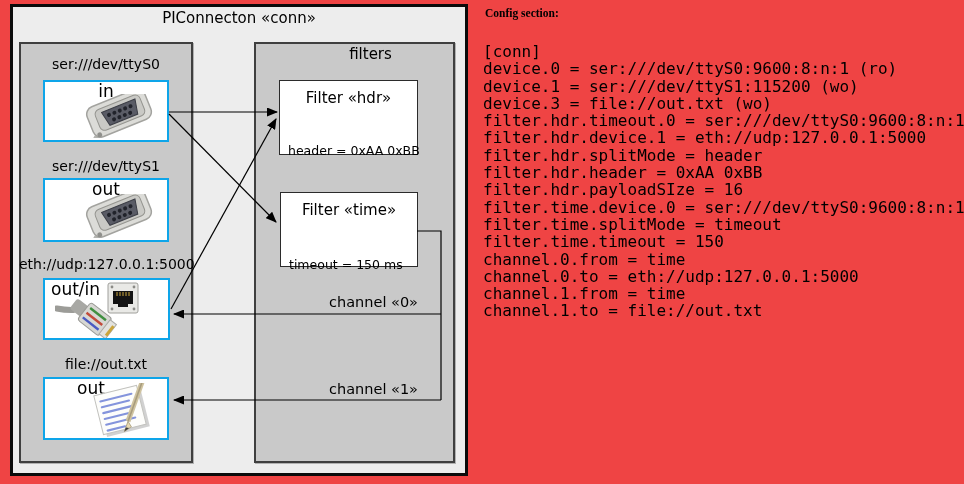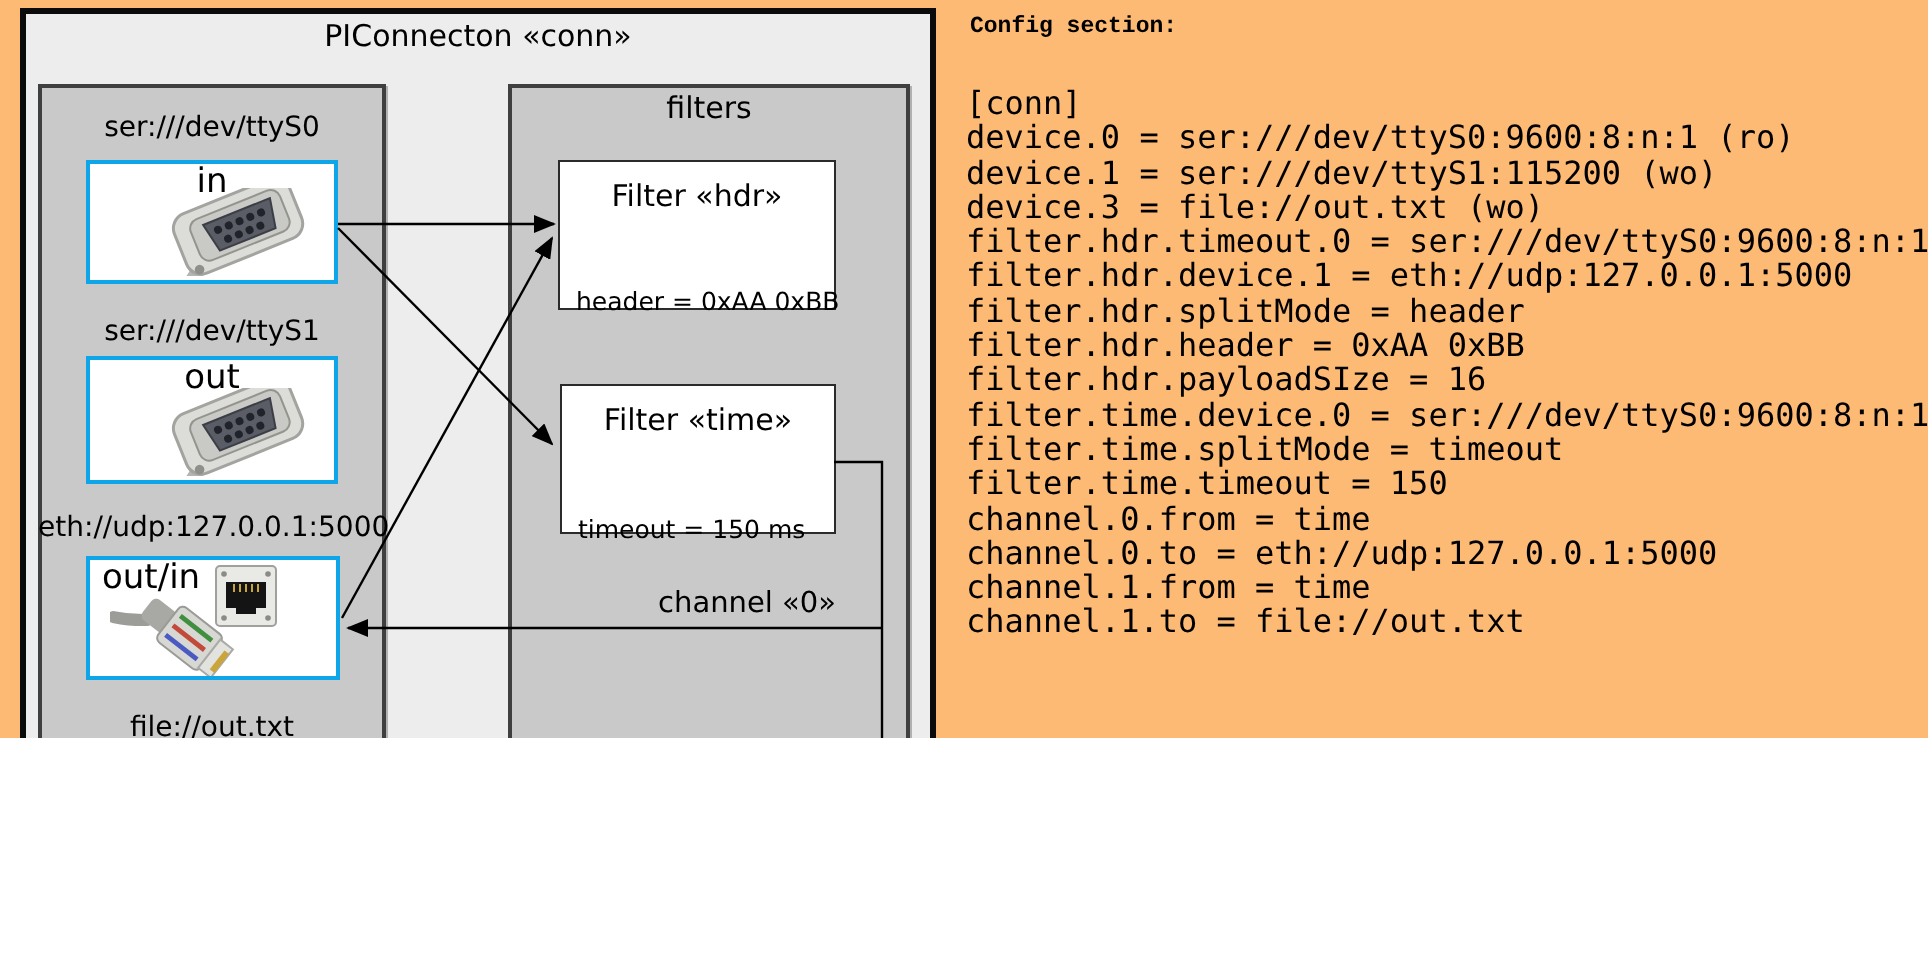--- a/index.html
+++ b/index.html
@@ -1,42 +1,42 @@
 <!DOCTYPE html>
 <html><head>
 <meta charset="utf-8">
 <style>
   html,body{margin:0;padding:0;background:#fff;}
-  #page{position:relative;width:964px;height:369px;background:#fdba74;overflow:hidden;
+  #page{position:relative;width:964px;height:484px;background:#ef4444;overflow:hidden;
         font-family:"DejaVu Sans",sans-serif;color:#000;}
   
   .outer-box{position:absolute;left:10px;top:4px;width:458px;height:472px;
              background:#ededed;border:3px solid #0b0b0b;box-sizing:border-box;}
   .diagram-title{position:absolute;left:10px;top:9px;width:458px;text-align:center;
                  font-size:15px;}
   .panel{position:absolute;top:42px;width:174px;height:421px;background:#c9c9c9;
          border:2px solid #3f3f3f;box-sizing:border-box;box-shadow:1px 1px 0 rgba(0,0,0,.25);}
   .panel.devices{left:19px;}
   .panel.filters{left:254px;width:201px;}
-  .filters-title{position:absolute;left:254px;top:45px;width:201px;text-align:center;font-size:15px;}
+  .filters-title{position:absolute;left:254px;top:45px;width:201px;text-align:center;font-size:15px;padding-left:16px;}
   .dev-label{position:absolute;left:19px;width:174px;text-align:center;font-size:14px;}
   .dev-box{position:absolute;left:43px;width:126px;background:#fff;border:2px solid #0ea5e9;
            box-sizing:border-box;}
   .dev-dir{position:absolute;top:0;left:0;width:100%;text-align:center;font-size:17px;line-height:19px;}
   .dev-dir.tl{text-align:left;padding-left:6px;box-sizing:border-box;}
   .icon{position:absolute;}
   .filter-box{position:absolute;background:#fff;border:1.5px solid #2b2b2b;box-sizing:border-box;}
   .filter-title{position:absolute;top:8px;left:0;width:100%;text-align:center;font-size:15px;}
   .filter-attrs{position:absolute;left:8px;font-size:12.5px;line-height:15.5px;white-space:pre;}
   .ch-label{position:absolute;left:280px;width:138px;text-align:right;font-size:14.5px;}
   
   #wires{position:absolute;left:0;top:0;width:964px;height:484px;pointer-events:none;}
   
   .cfg-heading{position:absolute;left:485px;top:7px;font-size:11.5px;font-weight:bold;
-               font-family:Liberation Mono, monospace;}
+               font-family:Liberation Serif, serif;}
   .cfg-lines{position:absolute;left:483px;top:43px;}
   .cfg-line{font-family:"DejaVu Sans Mono",monospace;font-size:16px;line-height:17.3px;
             white-space:pre;}
 </style>
 </head>
 <body>
 
 <div id="page">
 
   <div class="outer-box"></div>

